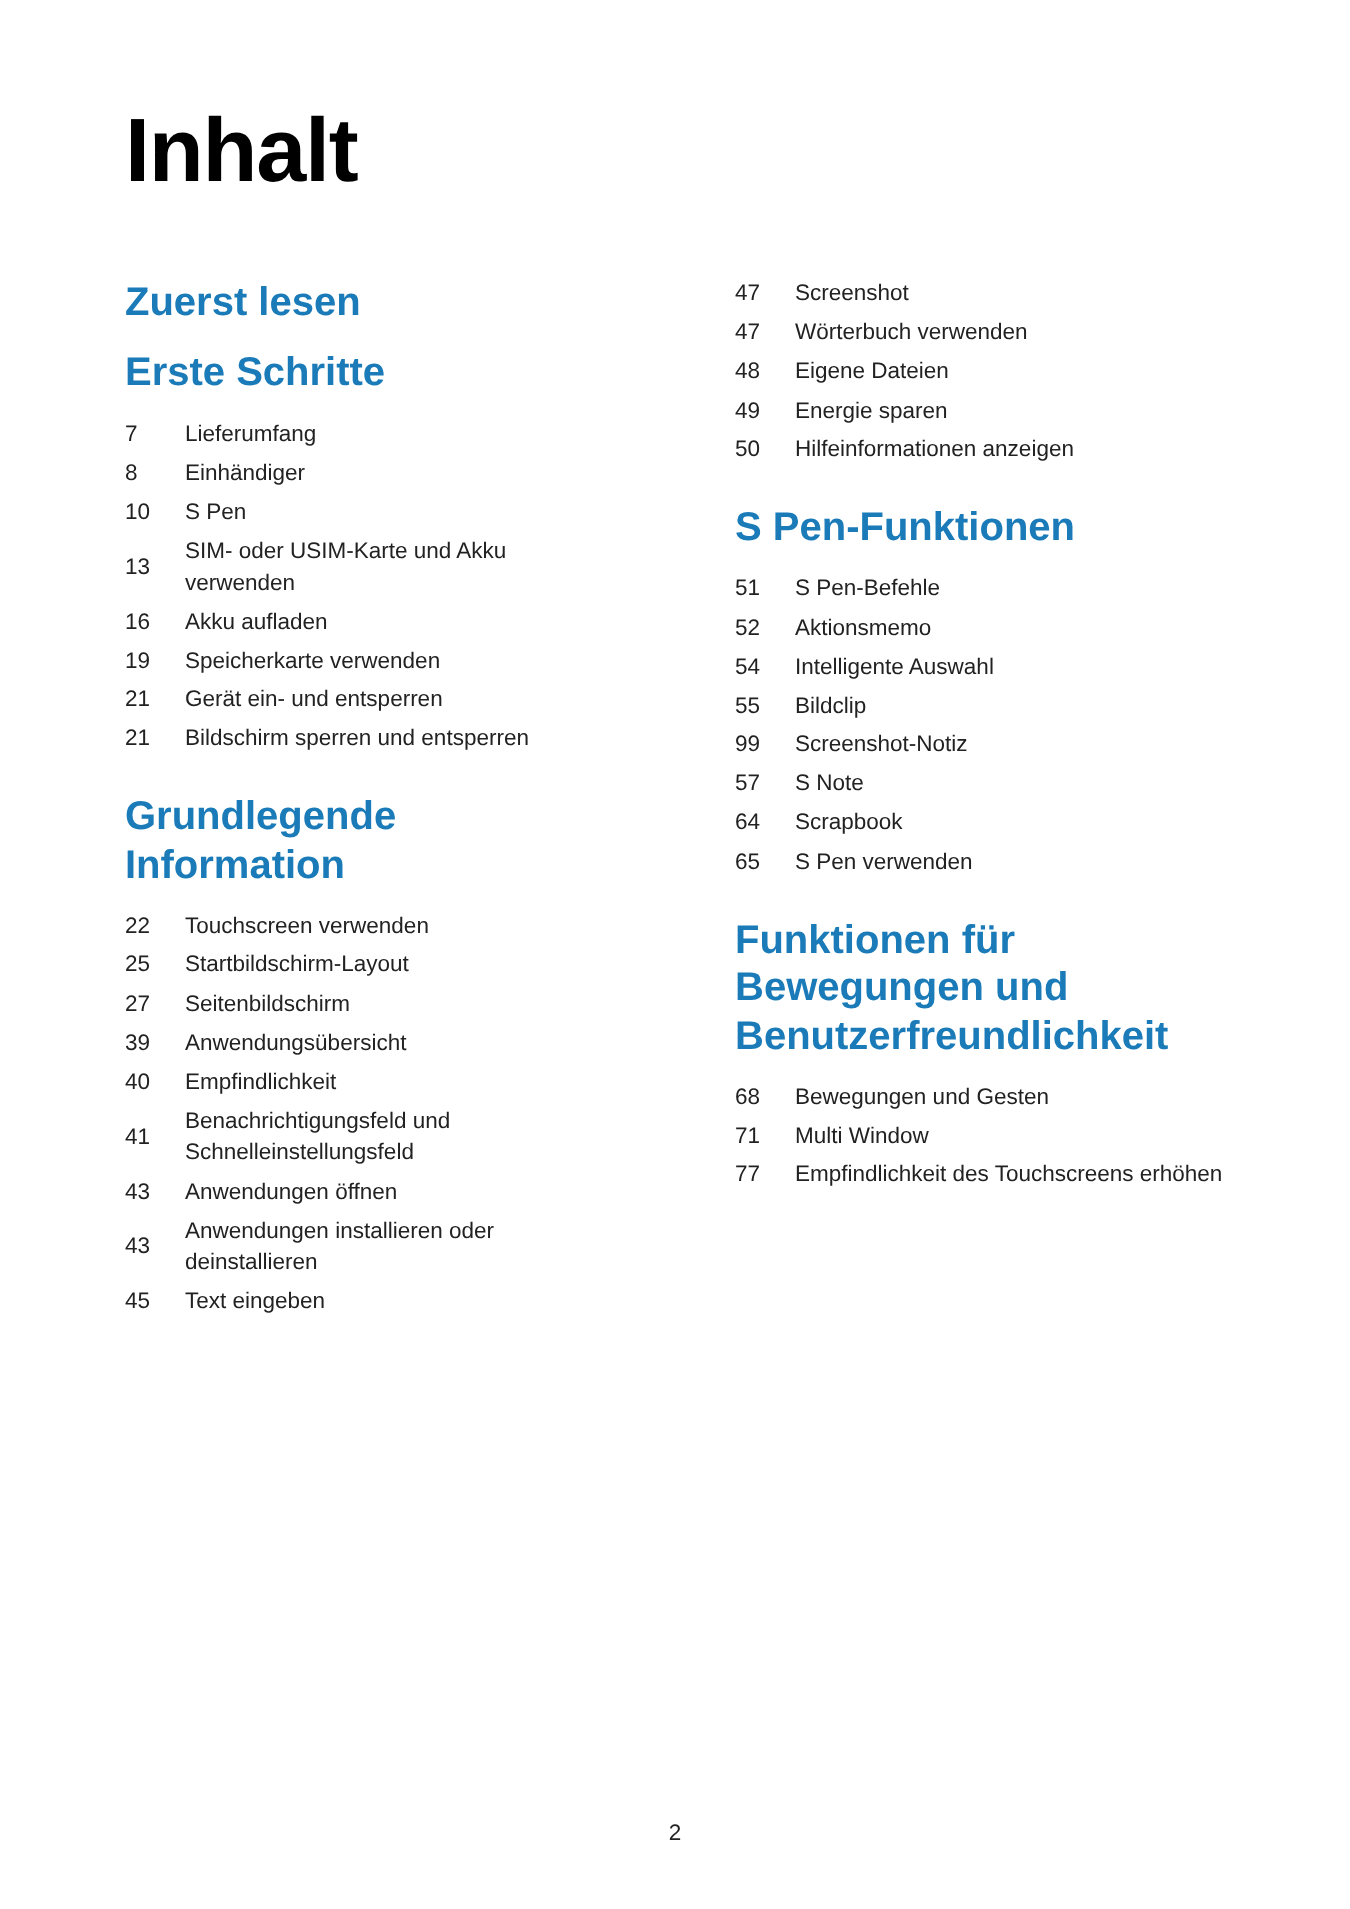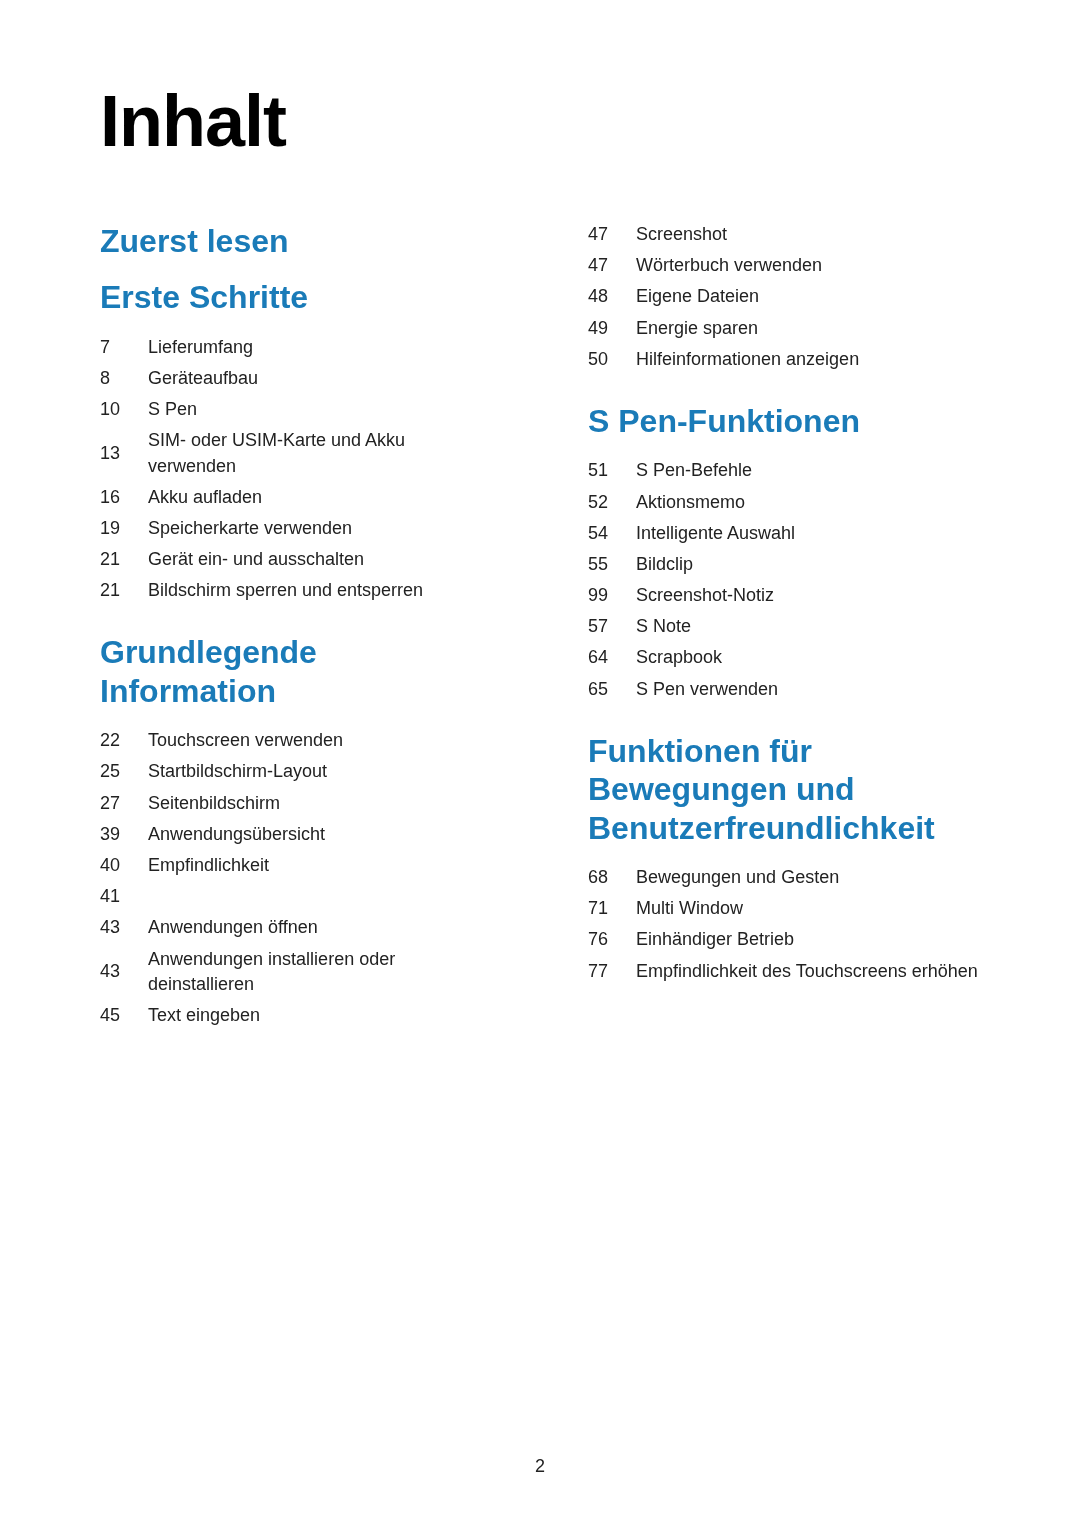--- a/index.html
+++ b/index.html
@@ -113,41 +113,41 @@
 
       <div class="section-group">
         <h2 class="section-heading">Erste Schritte</h2>
         <ul class="toc-list">
           <li class="toc-item">
             <span class="toc-number">7</span>
             <span class="toc-label">Lieferumfang</span>
           </li>
           <li class="toc-item">
             <span class="toc-number">8</span>
-            <span class="toc-label">Geräteaufbau</span>
+            <span class="toc-label">Einhändiger</span>
           </li>
           <li class="toc-item">
             <span class="toc-number">10</span>
             <span class="toc-label">S Pen</span>
           </li>
           <li class="toc-item">
             <span class="toc-number">13</span>
             <span class="toc-label">SIM- oder USIM-Karte und Akku verwenden</span>
           </li>
           <li class="toc-item">
             <span class="toc-number">16</span>
             <span class="toc-label">Akku aufladen</span>
           </li>
           <li class="toc-item">
             <span class="toc-number">19</span>
             <span class="toc-label">Speicherkarte verwenden</span>
           </li>
           <li class="toc-item">
             <span class="toc-number">21</span>
-            <span class="toc-label">Gerät ein- und ausschalten</span>
+            <span class="toc-label">Gerät ein- und entsperren</span>
           </li>
           <li class="toc-item">
             <span class="toc-number">21</span>
             <span class="toc-label">Bildschirm sperren und entsperren</span>
           </li>
         </ul>
       </div>
 
       <div class="section-group">
         <h2 class="section-heading">Grundlegende Information</h2>
@@ -167,20 +167,21 @@
           <li class="toc-item">
             <span class="toc-number">39</span>
             <span class="toc-label">Anwendungsübersicht</span>
           </li>
           <li class="toc-item">
             <span class="toc-number">40</span>
             <span class="toc-label">Empfindlichkeit</span>
           </li>
           <li class="toc-item">
             <span class="toc-number">41</span>
+            <span class="toc-label">Benachrichtigungsfeld und Schnelleinstellungsfeld</span>
           </li>
           <li class="toc-item">
             <span class="toc-number">43</span>
             <span class="toc-label">Anwendungen öffnen</span>
           </li>
           <li class="toc-item">
             <span class="toc-number">43</span>
             <span class="toc-label">Anwendungen installieren oder deinstallieren</span>
           </li>
           <li class="toc-item">
@@ -261,24 +262,20 @@
         <ul class="toc-list">
           <li class="toc-item">
             <span class="toc-number">68</span>
             <span class="toc-label">Bewegungen und Gesten</span>
           </li>
           <li class="toc-item">
             <span class="toc-number">71</span>
             <span class="toc-label">Multi Window</span>
           </li>
           <li class="toc-item">
-            <span class="toc-number">76</span>
-            <span class="toc-label">Einhändiger Betrieb</span>
-          </li>
-          <li class="toc-item">
             <span class="toc-number">77</span>
             <span class="toc-label">Empfindlichkeit des Touchscreens erhöhen</span>
           </li>
         </ul>
       </div>
     </div>
   </div>
 
   <div class="page-number-bottom">2</div>
 </div>

